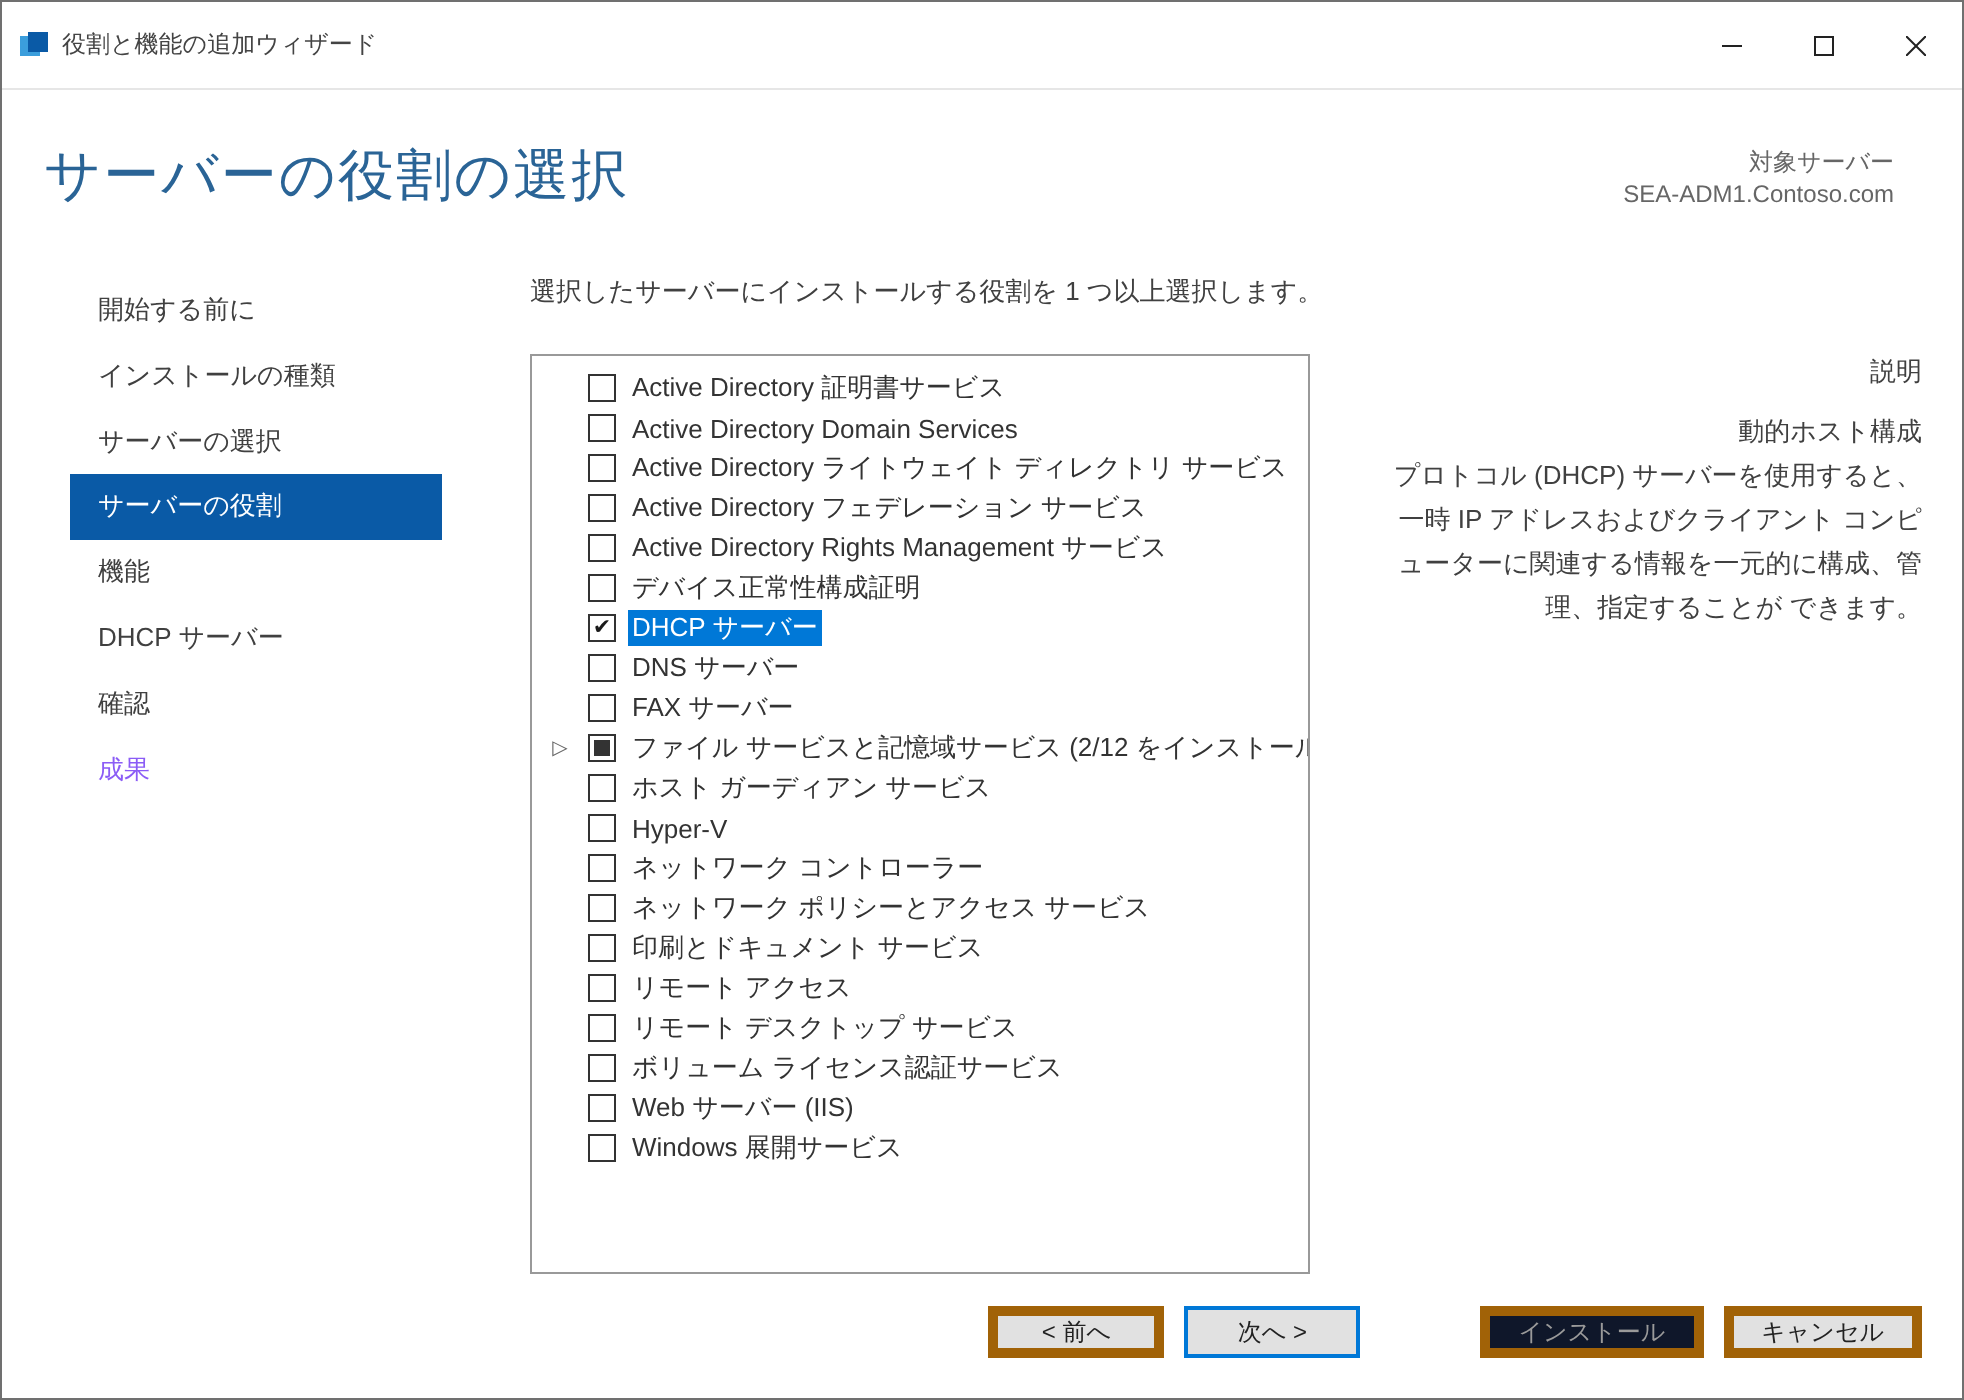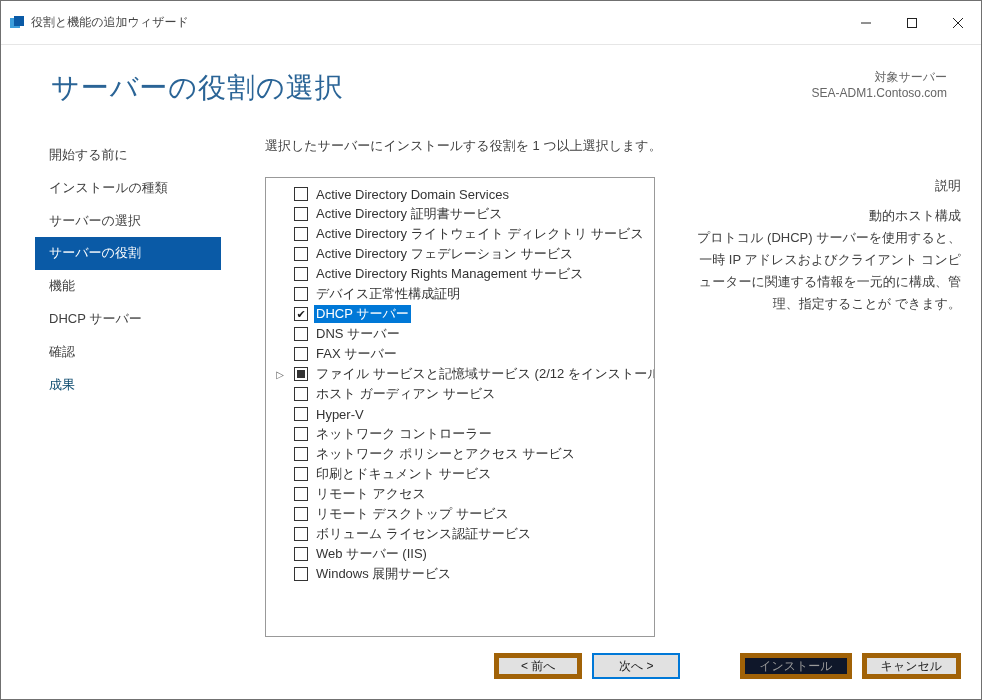--- a/index.html
+++ b/index.html
@@ -4,32 +4,32 @@
 <style>
   * { box-sizing: border-box; margin: 0; padding: 0; }
   body { font-family: "Yu Gothic UI", "Meiryo", sans-serif; font-size: 13px; color: #333; background: #fff; }
   .window { width: 982px; height: 700px; border: 1px solid #707070; display: flex; flex-direction: column; background: #fff; }
   .titlebar { height: 44px; display: flex; align-items: center; padding: 0 0 0 8px; border-bottom: 1px solid #e6e6e6; }
   .titlebar-icon { width: 16px; height: 16px; margin-right: 6px; display: flex; align-items: center; justify-content: center; }
   .titlebar-title { flex: 1; font-size: 12px; color: #444; }
   .winctrl { width: 46px; height: 32px; display: flex; align-items: center; justify-content: center; }
   .winctrl svg { pointer-events: none; }
 
-  .header { padding: 24px 34px 8px 50px; display: flex; justify-content: space-between; align-items: flex-start; }
+  .header { padding: 24px 34px 8px 21px; display: flex; justify-content: space-between; align-items: center; }
   .page-title { font-size: 28px; color: #2a6496; font-weight: 400; letter-spacing: 1px; }
   .target-block { text-align: right; font-size: 12px; color: #666; }
   .target-line1 { color: #666; }
   .target-line2 { color: #666; }
 
   .body { flex: 1; display: flex; padding: 16px 20px 0 0; overflow: hidden; }
 
   .sidebar { width: 220px; padding: 8px 0 0 34px; flex-shrink: 0; }
   .side-item { padding: 6px 8px 6px 14px; font-size: 13px; color: #404040; cursor: pointer; line-height: 1.6; }
   .side-item.selected { background: #0a5aa6; color: #fff; }
-  .side-item.disabled { color: #0c4a6e; }
+  .side-item.disabled { color: #8b5cf6; }
 
   .main { flex: 1; display: flex; flex-direction: column; padding-left: 44px; min-width: 0; }
   .instruction { font-size: 13px; color: #404040; margin: 6px 0 22px 0; }
   .columns { display: flex; gap: 40px; flex: 1; min-height: 0; }
   .col-left { flex: 0 0 390px; display: flex; flex-direction: column; min-height: 0; }
   .col-right { flex: 1; text-align: right; }
   .col-head { font-size: 13px; color: #404040; margin-bottom: 10px; }
 
   .roles-box { border: 1px solid #999; background: #fff; flex: 1; position: relative; min-height: 0; }
   .roles-inner { position: absolute; inset: 0; overflow-y: scroll; padding: 6px 0; }
@@ -106,25 +106,25 @@
       </div>
 
     <div class="main">
       <div class="instruction">選択したサーバーにインストールする役割を 1 つ以上選択します。</div>
       <div class="columns">
         <div class="col-left">
           <div class="roles-box">
             <div class="roles-inner" id="roles-inner">
                 <div class="role-row">
                   <span class="chk "></span>
+                  <span class="role-label">Active Directory 証明書サービス</span>
+                </div>
+                <div class="role-row">
+                  <span class="chk "></span>
                   <span class="role-label">Active Directory Domain Services</span>
-                </div>
-                <div class="role-row">
-                  <span class="chk "></span>
-                  <span class="role-label">Active Directory 証明書サービス</span>
                 </div>
                 <div class="role-row">
                   <span class="chk "></span>
                   <span class="role-label">Active Directory ライトウェイト ディレクトリ サービス</span>
                 </div>
                 <div class="role-row">
                   <span class="chk "></span>
                   <span class="role-label">Active Directory フェデレーション サービス</span>
                 </div>
                 <div class="role-row">

